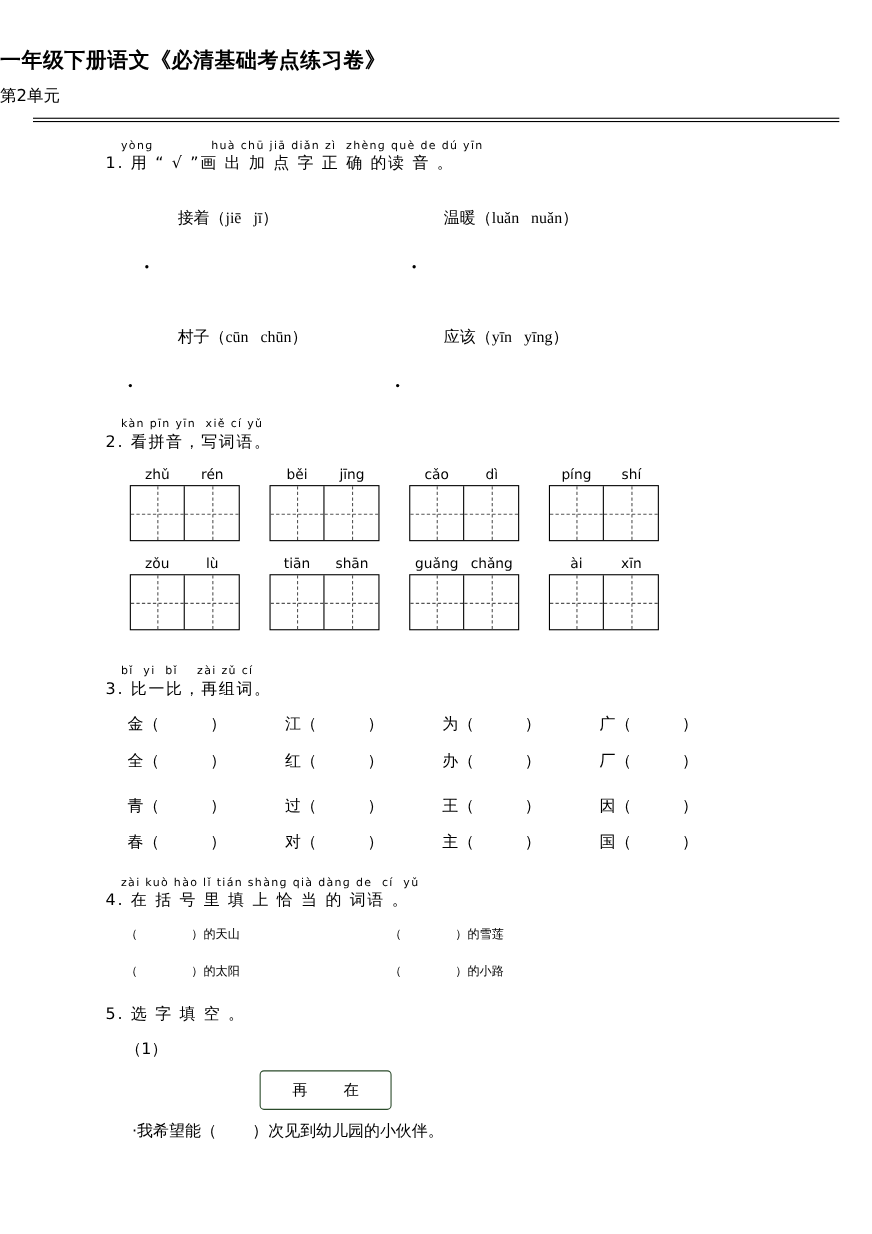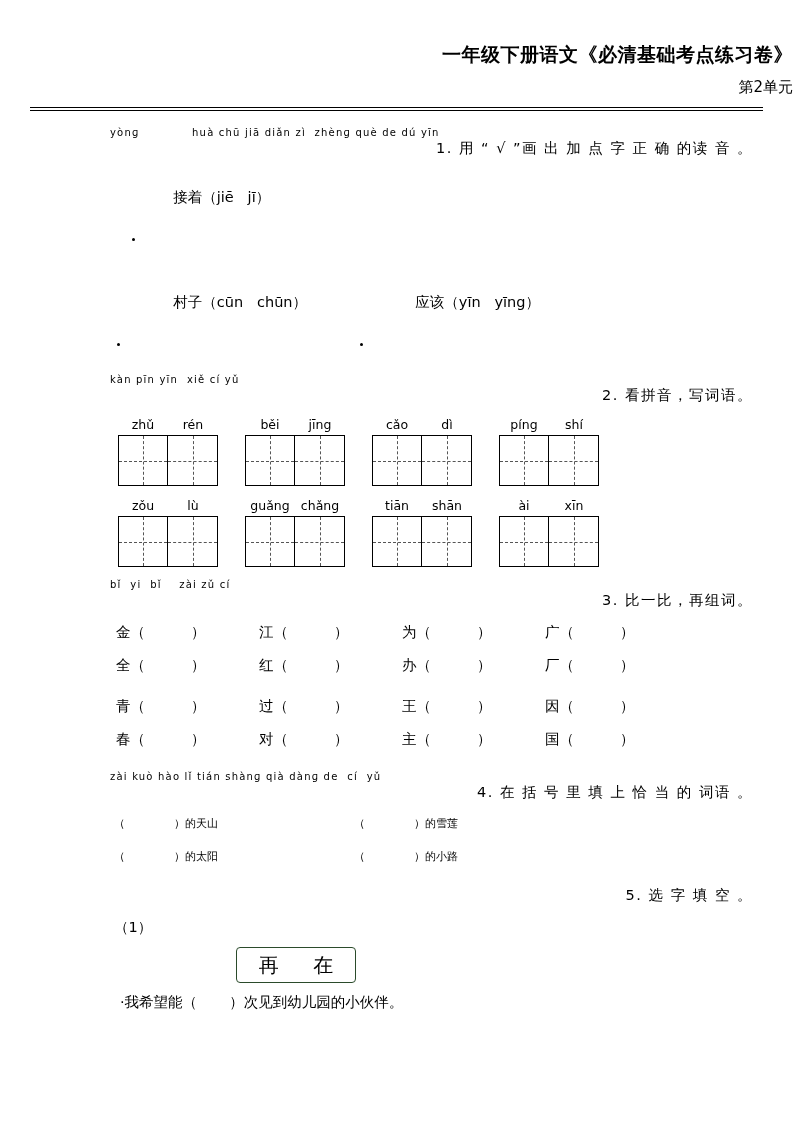--- a/index.html
+++ b/index.html
@@ -15,29 +15,29 @@
     position: relative;
     overflow: hidden;
   }
   .page {
     width: 793px;
     height: 1122px;
     position: relative;
     box-sizing: border-box;
   }
   .title {
-    text-align: right;
+    text-align: left;
     font-size: 19px;
     font-weight: bold;
     margin-top: 42px;
     letter-spacing: 0.5px;
     font-family: Liberation Sans, sans-serif;
   }
   .subtitle {
-    text-align: right;
+    text-align: left;
     font-size: 15px;
     margin-top: 10px;
     font-family: "DejaVu Sans", sans-serif;
   }
   .rule {
     margin: 10px 30px 0 30px;
     border-top: 1.6px solid #000;
     border-bottom: 0.8px solid #000;
     height: 2px;
   }
@@ -57,32 +57,31 @@
     letter-spacing: 1.2px;
     font-family: "DejaVu Sans", sans-serif;
     margin-left: 14px;
     white-space: pre;
   }
   .q-title {
     font-size: 14.5px;
     font-family: "DejaVu Sans", sans-serif;
     letter-spacing: 1.5px;
     margin-top: 1px;
-    text-align: right;
   }
 
   
   .q1-rows { margin-top: 14px; }
   .q1-row {
     display: flex;
     margin-bottom: 19px;
     font-size: 14.5px;
     font-family: "DejaVu Sans", sans-serif;
   }
-  .q1-item { position: relative; white-space: pre; }
+  .q1-item { position: relative; white-space: pre; font-family: Liberation Serif, serif; }
   .q1-item.c1 { width: 230px; padding-left: 22px; }
   .q1-item.c2 { padding-left: 12px; }
   .dot {
     position: absolute;
     width: 3px; height: 3px;
     background: #000;
     border-radius: 50%;
     bottom: -2px;
   }
 
@@ -142,21 +141,21 @@
   .q5-label { padding-left: 18px; }
   .choice-box {
     width: 118px;
     height: 34px;
     border: 1.1px solid #2b4b2b;
     border-radius: 4px;
     margin: 10px 0 10px 140px;
     display: flex;
     align-items: center;
     justify-content: center;
-    font-size: 20px;
+    font-size: 14px;
     letter-spacing: 14px;
     text-indent: 14px;
     font-family: "DejaVu Sans", sans-serif;
   }
   .q5-sentence {
     padding-left: 24px;
     margin-bottom: 16px;
     white-space: pre;
   }
 </style>
@@ -173,20 +172,24 @@
 
     <div class="q">
       <div class="pinyin-line">yònɡ            huà chū jiā diǎn zì  zhènɡ què de dú yīn</div>
       <div class="q-title">1. 用 “ √ ”画 出 加 点 字  正  确 的读 音 。</div>
       <div class="q1-rows">
         <div class="q1-row">
           <div class="q1-item c1">
             <span>接着（jiē   jī）</span>
             <span class="dot" style="left:36px;"></span>
           </div>
+          <div class="q1-item c2">
+            <span>温暖（luǎn   nuǎn）</span>
+            <span class="dot" style="left:27px;"></span>
+          </div>
         </div>
         <div class="q1-row">
         </div>
         <div class="q1-row">
           <div class="q1-item c1">
             <span>村子（cūn   chūn）</span>
             <span class="dot" style="left:21px;"></span>
           </div>
           <div class="q1-item c2">
             <span>应该（yīn   yīng）</span>
@@ -250,53 +253,53 @@
               <span>zǒu</span>
               <span>lù</span>
             </div>
             <div class="tz-boxes">
               <div class="tz-cell"></div>
               <div class="tz-cell"></div>
             </div>
           </div>
           <div class="tz-group">
             <div class="tz-pinyin">
+              <span>tiān</span>
+              <span>shān</span>
+            </div>
+            <div class="tz-boxes">
+              <div class="tz-cell"></div>
+              <div class="tz-cell"></div>
+            </div>
+          </div>
+          <div class="tz-group">
+            <div class="tz-pinyin">
               <span>guǎng</span>
               <span>chǎng</span>
             </div>
             <div class="tz-boxes">
               <div class="tz-cell"></div>
               <div class="tz-cell"></div>
             </div>
           </div>
-          <div class="tz-group">
-            <div class="tz-pinyin">
-              <span>tiān</span>
-              <span>shān</span>
-            </div>
-            <div class="tz-boxes">
-              <div class="tz-cell"></div>
-              <div class="tz-cell"></div>
-            </div>
-          </div>
           <div class="tz-group" style="margin-right:0;">
             <div class="tz-pinyin">
               <span>ài</span>
               <span>xīn</span>
             </div>
             <div class="tz-boxes">
               <div class="tz-cell"></div>
               <div class="tz-cell"></div>
             </div>
           </div>
         </div>
       </div>
     </div>
 
-    <div class="q" style="margin-top:12px;">
+    <div class="q" style="margin-top:32px;">
       <div class="pinyin-line">bǐ  yi  bǐ    zài zǔ cí</div>
       <div class="q-title">3. 比一比，再组词。</div>
       <div class="q3-rows">
         <div class="q3-row">
           <div class="q3-cell">金（          ）</div>
           <div class="q3-cell">江（          ）</div>
           <div class="q3-cell">为（          ）</div>
           <div class="q3-cell">广（          ）</div>
         </div>
         <div class="q3-row gap">

